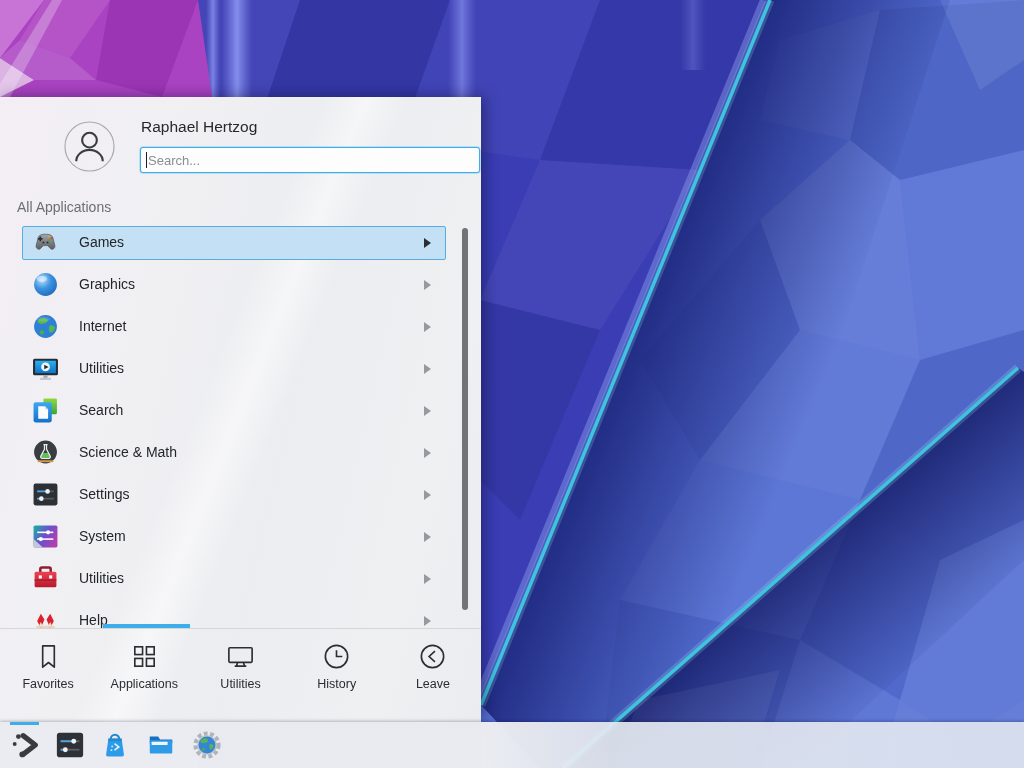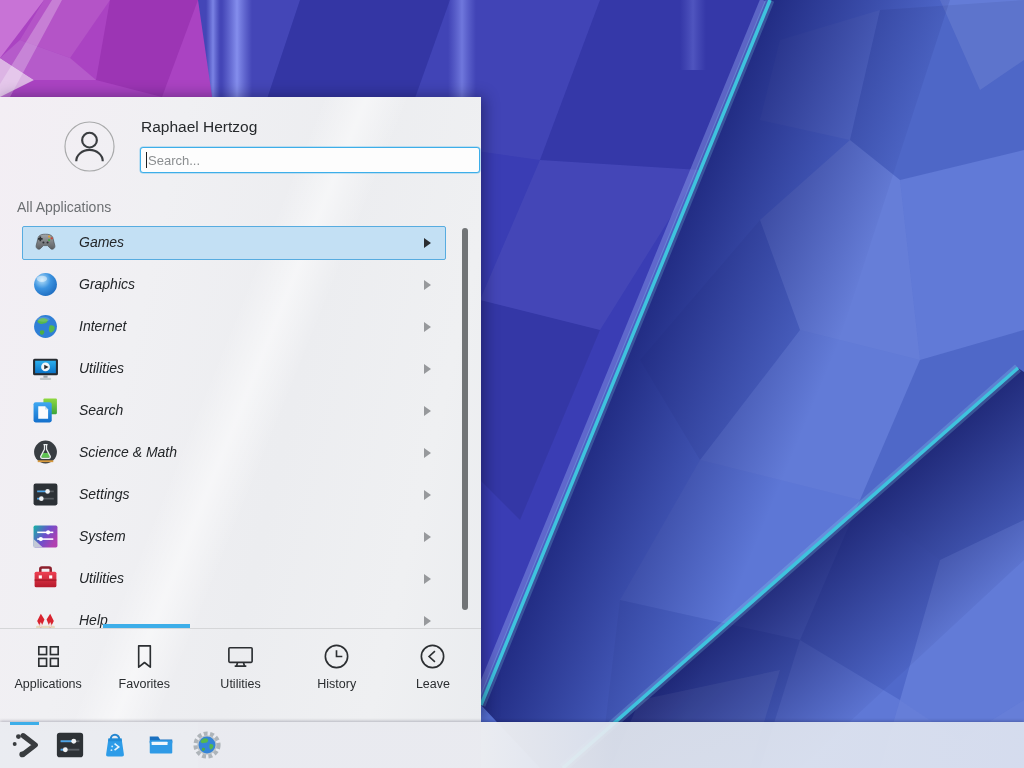--- a/index.html
+++ b/index.html
@@ -26,21 +26,21 @@
   .search-input{
     width:100%;height:100%;box-sizing:border-box;
     border:1px solid #3daee9;border-radius:3px;background:#fdfdfd;
     box-shadow:0 0 0 0.5px rgba(61,174,233,0.55);
     font-family:inherit;font-size:13px;color:#232629;padding:0 8px 0 7px;outline:none;
   }
   .search-input::placeholder{color:#8b8e90;opacity:1;}
   .text-caret{position:absolute;left:6px;top:5px;width:1px;height:16px;background:#1b1d1f;}
   .section-label{position:absolute;left:17px;top:102px;font-size:14px;color:#6c6f72;}
   .cat-list{position:absolute;left:0;top:125px;width:481px;height:407px;overflow:hidden;}
-  .cat-row{position:relative;height:42px;font-style:italic;}
+  .cat-row{position:relative;height:42px;}
   .hl{position:absolute;left:22px;right:35px;top:4px;bottom:4px;background:#c3e0f4;border:1px solid #57ace0;border-radius:2px;}
   .cat-icon{position:absolute;left:32px;top:7px;width:27px;height:27px;}
   .cat-label{position:absolute;left:79px;top:12px;font-size:14px;color:#232629;}
   .cat-arrow{position:absolute;left:424px;top:16px;width:0;height:0;
     border-left:7px solid #97999c;border-top:5px solid transparent;border-bottom:5px solid transparent;}
   .cat-row.selected .cat-arrow{border-left-color:#2b2e31;}
   .menu-scrollbar{position:absolute;left:462px;top:131px;width:6px;height:382px;border-radius:3px;background:#717476;}
   .tab-separator{position:absolute;left:0;top:531px;width:481px;height:1px;background:#d5d6d8;}
   .active-tab-indicator{position:absolute;left:103px;top:527px;width:87px;height:4px;background:#3daee9;}
   .tab-bar{position:absolute;left:0;top:532px;width:481px;height:93px;display:flex;}
@@ -334,34 +334,34 @@
 
   </div>
 
   <div class="menu-scrollbar"></div>
   <div class="active-tab-indicator"></div>
   <div class="tab-separator"></div>
 
   <div class="tab-bar">
     <div class="tab">
       <svg class="tab-icon" viewBox="0 0 32 32">
+        <path d="M10,5 h12 v22 l-6,-4.8 -6,4.8 z" fill="none" stroke="#2c2f32" stroke-width="1.7" stroke-linejoin="round"></path>
+      </svg>
+      <span class="tab-label">Favorites</span>
+    </div>
+    <div class="tab">
+      <svg class="tab-icon" viewBox="0 0 32 32">
         <g fill="none" stroke="#2c2f32" stroke-width="1.7">
           <rect x="6" y="6" width="8" height="8"></rect>
             <rect x="18" y="6" width="8" height="8"></rect>
           <rect x="6" y="18" width="8" height="8"></rect>
             <rect x="18" y="18" width="8" height="8"></rect>
         </g>
       </svg>
       <span class="tab-label">Applications</span>
-    </div>
-    <div class="tab">
-      <svg class="tab-icon" viewBox="0 0 32 32">
-        <path d="M10,5 h12 v22 l-6,-4.8 -6,4.8 z" fill="none" stroke="#2c2f32" stroke-width="1.7" stroke-linejoin="round"></path>
-      </svg>
-      <span class="tab-label">Favorites</span>
     </div>
     <div class="tab">
       <svg class="tab-icon" viewBox="0 0 32 32">
         <g fill="none" stroke="#2c2f32" stroke-width="1.7">
           <rect x="4" y="7" width="24" height="15" rx="1"></rect>
           <path d="M13,22 l-1,3.5 M19,22 l1,3.5 M10,26 h12"></path>
         </g>
       </svg>
       <span class="tab-label">Utilities</span>
     </div>

